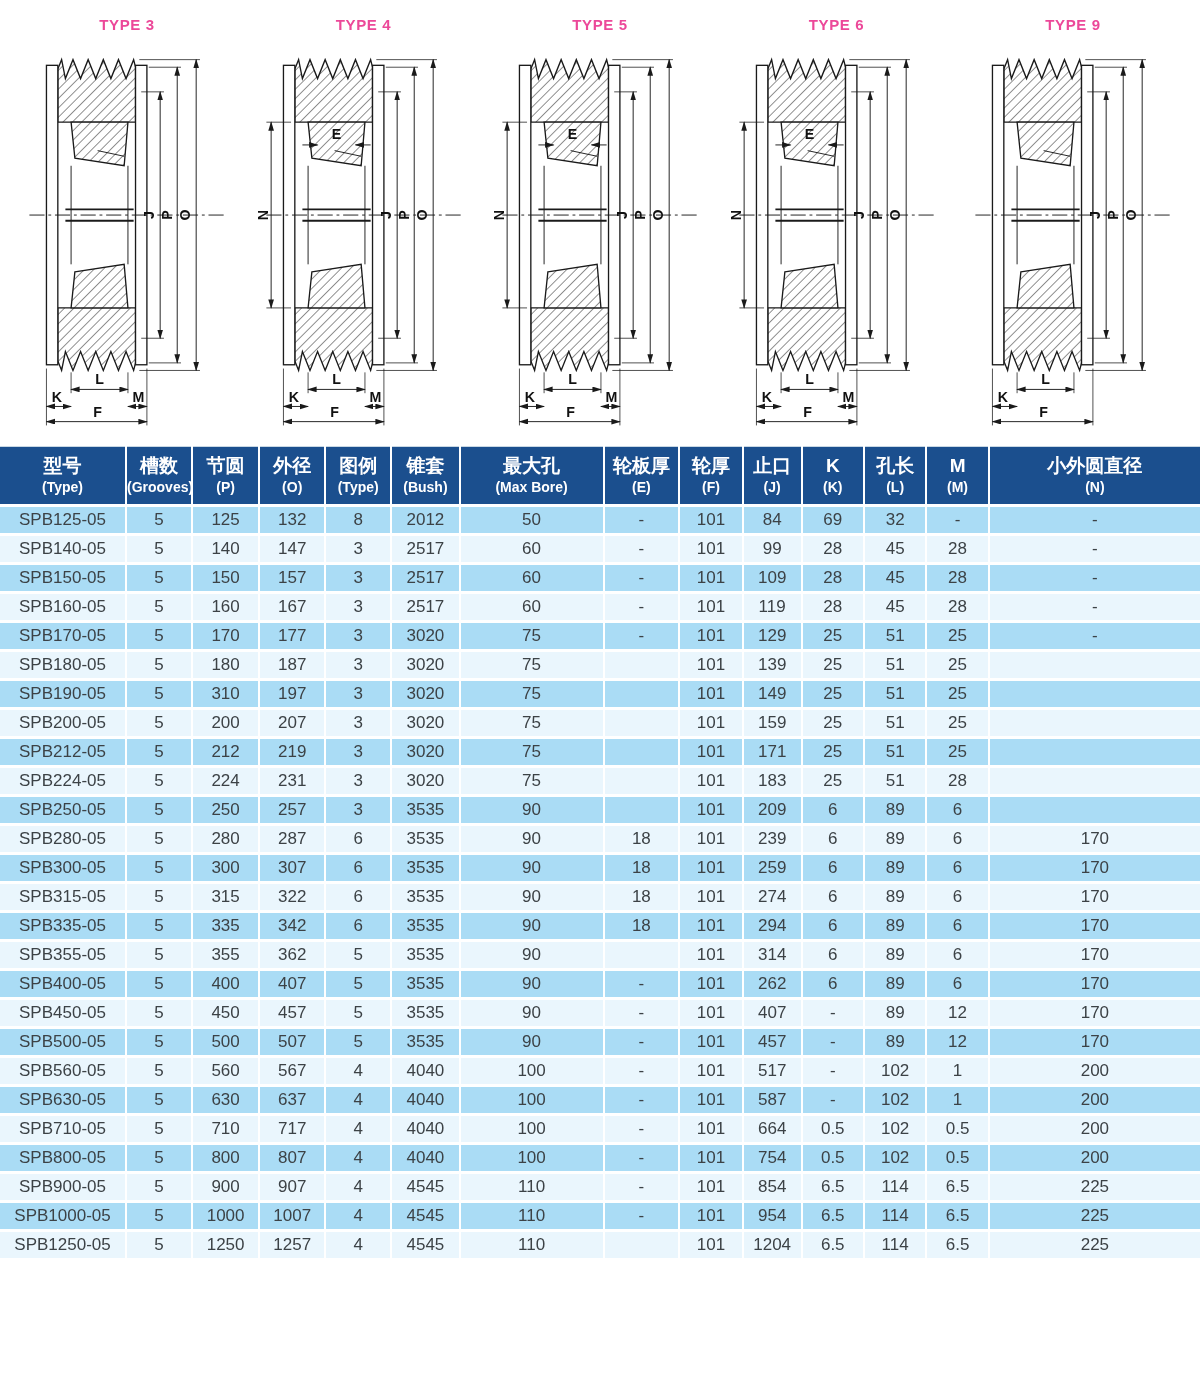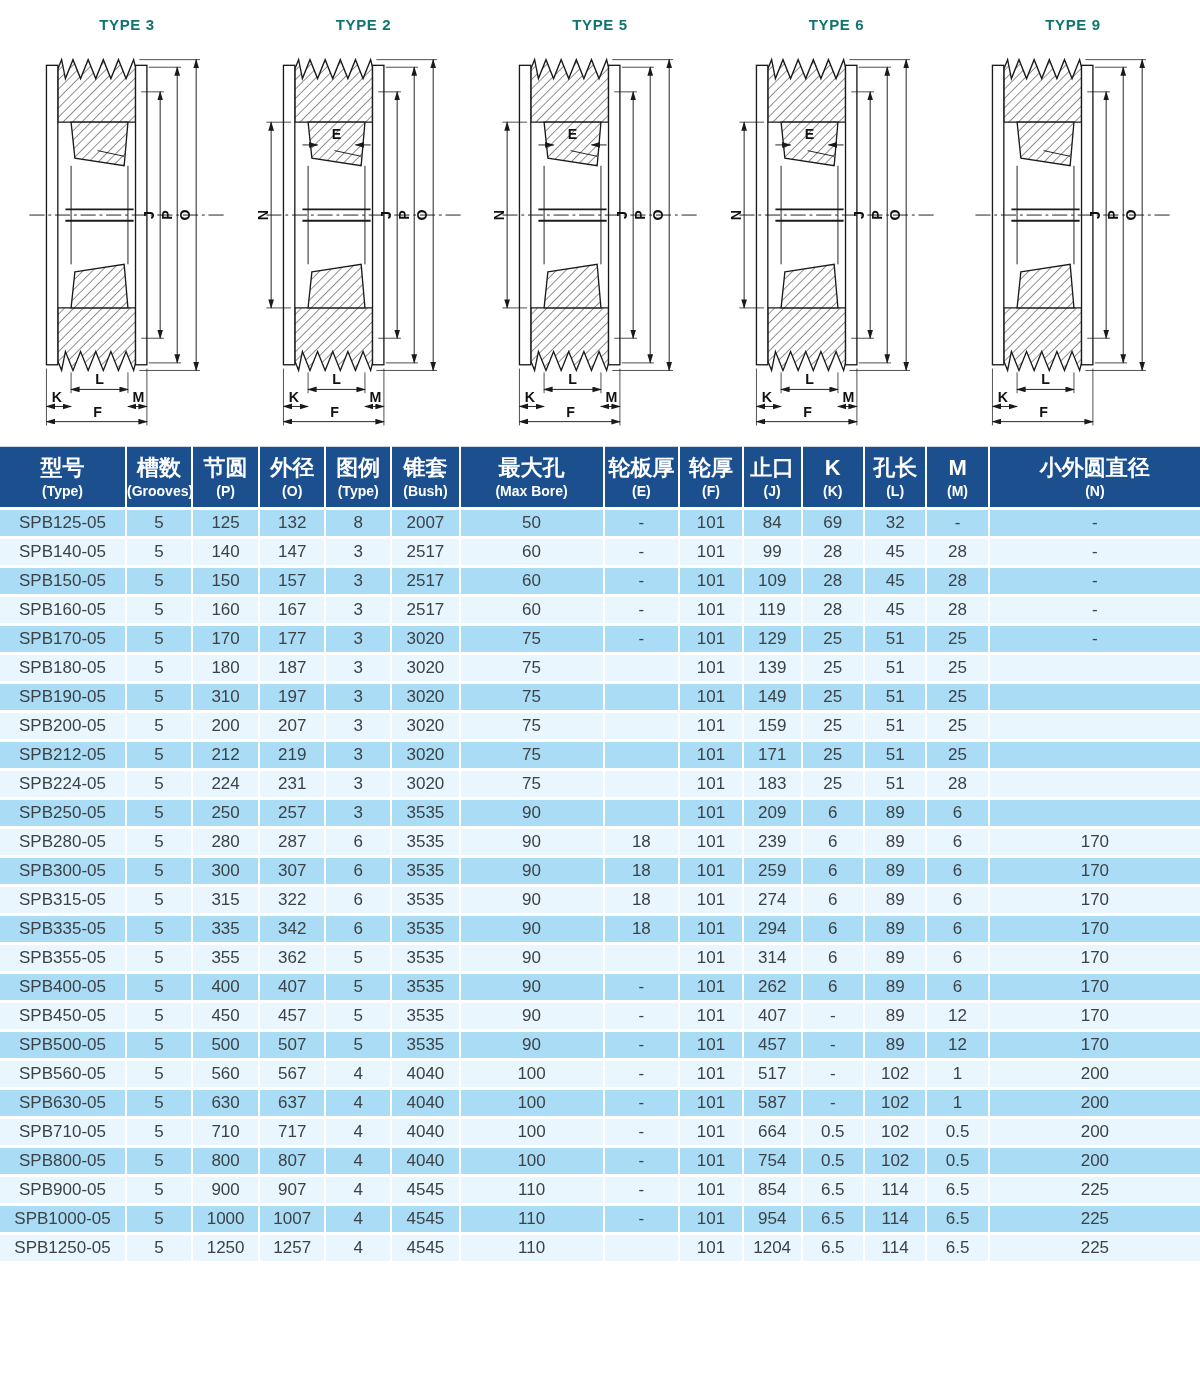--- a/index.html
+++ b/index.html
@@ -2,29 +2,29 @@
 <html><head>
 <meta charset="utf-8">
 <style>
   html,body{margin:0;padding:0;background:#ffffff;}
   body{width:1200px;font-family:"Liberation Sans","DejaVu Sans",sans-serif;-webkit-font-smoothing:antialiased;}
   .sheet{width:1200px;}
 
   
   .drawings{display:flex;justify-content:space-between;align-items:flex-start;padding:14px 14px 4px 14px;height:446px;box-sizing:border-box;background:#fff;}
   .fig{margin:0;width:226px;text-align:center;}
-  .fig figcaption{font-size:15px;font-weight:bold;color:#0f766e;letter-spacing:.6px;margin:2px 0 2px 0;font-family:"Liberation Sans",sans-serif;}
+  .fig figcaption{font-size:15px;font-weight:bold;color:#ec4899;letter-spacing:.6px;margin:2px 0 2px 0;font-family:"Liberation Sans",sans-serif;}
   .fig svg{display:block;margin:0 auto;}
   .fig text{font-family:"Liberation Sans",sans-serif;font-weight:bold;font-size:15px;fill:#111;}
 
   
   table.spec{width:1200px;border-collapse:collapse;table-layout:fixed;border-top:1px solid #c9d8e4;}
   table.spec th{background:#1b4f8e;color:#ffffff;vertical-align:middle;padding:7px 0 8px 0;border-right:2px solid #ffffff;border-bottom:3px solid #ffffff;}
   table.spec th:last-child,table.spec td:last-child{border-right:none;}
-  table.spec th .zh{font-size:22px;font-weight:bold;line-height:1.25;}
+  table.spec th .zh{font-size:19px;font-weight:bold;line-height:1.25;}
   table.spec th .en{font-size:14px;font-weight:bold;line-height:1.2;margin-top:1px;}
   table.spec td{height:24px;padding:1px 0;text-align:center;font-size:17px;color:#3c4246;border-right:2px solid #ffffff;border-bottom:3px solid #ffffff;white-space:nowrap;overflow:hidden;}
   table.spec tbody tr:nth-child(odd) td{background:#aadcf5;}
   table.spec tbody tr:nth-child(even) td{background:#eaf6fd;}
 </style>
 </head>
 <body>
 
 <div class="sheet">
 
@@ -105,21 +105,21 @@
       <g stroke="#1a1a1a" stroke-width="1">
         <line x1="30" y1="352" x2="30" y2="412" stroke-width="0.8"></line>
         <line x1="136" y1="352" x2="136" y2="412" stroke-width="0.8"></line>
         <line x1="30" y1="408" x2="136" y2="408" marker-start="url(#arr)" marker-end="url(#arr)"></line>
         <text x="84" y="403" stroke="none" text-anchor="middle">F</text>
       </g>
     </svg>
   </figure>
 
   <figure class="fig">
-    <figcaption>TYPE 2</figcaption>
+    <figcaption>TYPE 4</figcaption>
     <svg viewBox="0 0 230 420" width="218" height="398">
       <defs>
         <pattern id="hatch" width="7" height="7" patternUnits="userSpaceOnUse" patternTransform="rotate(45)">
           <rect width="7" height="7" fill="#ffffff"></rect>
           <line x1="0" y1="0" x2="0" y2="7" stroke="#2b2b2b" stroke-width="1.1"></line>
         </pattern>
         <marker id="arr" markerWidth="10" markerHeight="8" refX="9" refY="3" orient="auto-start-reverse">
           <path d="M0,0 L10,3 L0,6 Z" fill="#1a1a1a"></path>
         </marker>
       </defs>
@@ -551,21 +551,21 @@
           </th>
         </tr>
     </thead>
     <tbody>
         <tr>
           <td>SPB125-05</td>
           <td>5</td>
           <td>125</td>
           <td>132</td>
           <td>8</td>
-          <td>2007</td>
+          <td>2012</td>
           <td>50</td>
           <td>-</td>
           <td>101</td>
           <td>84</td>
           <td>69</td>
           <td>32</td>
           <td>-</td>
           <td>-</td>
         </tr>
         <tr>

